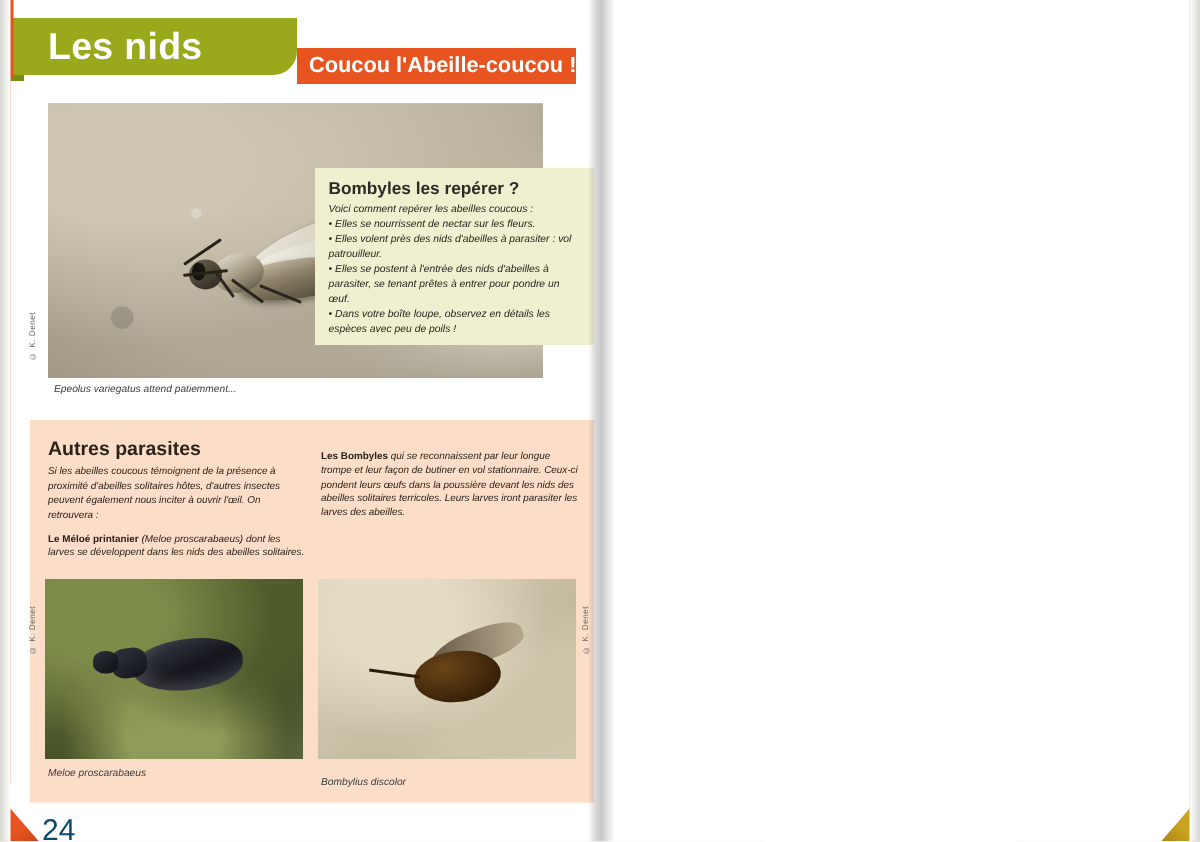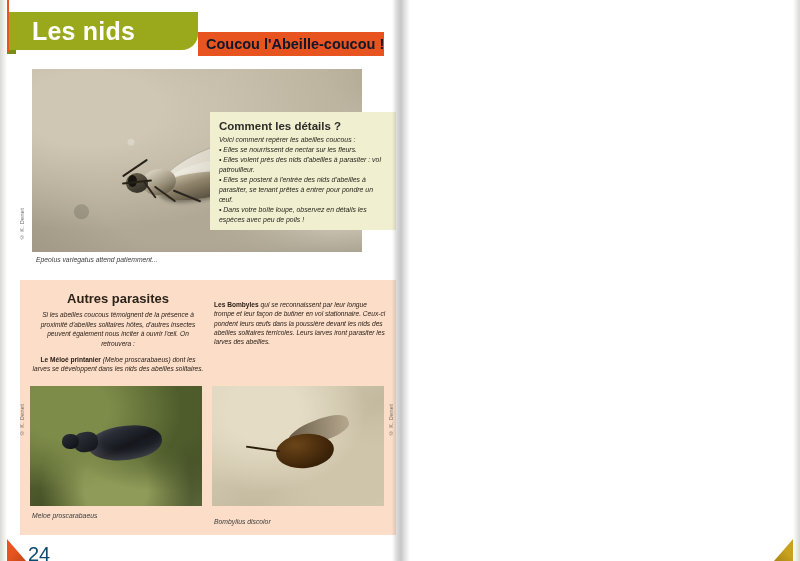--- a/index.html
+++ b/index.html
@@ -43,21 +43,21 @@
   .title-band .t{
     color:#fff;font-weight:bold;font-size:25px;letter-spacing:.2px;
     margin-left:26px;
   }
   .title-spine{
     position:absolute;left:0;top:0;width:10px;height:42px;background:#7d8a14;
   }
 
   
   .bar-orange{
-    position:absolute;background:#e8541f;color:#0f172a;font-weight:bold;
+    position:absolute;background:#e8541f;color:#ffffff;font-weight:bold;
     display:flex;align-items:center;
   }
   #coucou-bar{left:192px;top:20px;width:186px;height:24px;font-size:14.5px;}
   #coucou-bar .t{margin-left:8px;white-space:nowrap;}
 
   
   .photo{position:absolute;overflow:hidden;background:#9a9382;}
   #photo-epeolus{left:26px;top:57px;width:330px;height:183px;}
   .ph-rock{
     position:absolute;inset:0;
@@ -225,32 +225,32 @@
         <div class="bee-ant" style="left:4px;top:26px;transform:rotate(-6deg);"></div>
         <div class="bee-leg" style="left:34px;top:38px;width:26px;height:2px;transform:rotate(36deg);"></div>
         <div class="bee-leg" style="left:54px;top:40px;width:30px;height:2px;transform:rotate(22deg);"></div>
         <div class="bee-leg" style="left:22px;top:34px;width:20px;height:2px;transform:rotate(54deg);"></div>
       </div>
     </div>
     <div class="credit" style="left:13px;top:196px;">© K. Denet</div>
     <div class="caption" style="left:30px;top:244px;">Epeolus variegatus attend patiemment...</div>
 
     <div class="box-yellow" id="box-reperer">
-      <h3>Comment les détails ?</h3>
+      <h3>Bombyles les repérer ?</h3>
       <div class="lbody">
         <p>Voici comment repérer les abeilles coucous :</p>
         <p>• Elles se nourrissent de nectar sur les fleurs.</p>
         <p>• Elles volent près des nids d'abeilles à parasiter : vol patrouilleur.</p>
         <p>• Elles se postent à l'entrée des nids d'abeilles à parasiter, se tenant prêtes à entrer pour pondre un œuf.</p>
         <p>• Dans votre boîte loupe, observez en détails les espèces avec peu de poils !</p>
       </div>
     </div>
 
     <div id="panel-parasites">
-      <div class="pp-col" style="left:12px;top:10px;width:172px;text-align:center;">
+      <div class="pp-col" style="left:12px;top:10px;width:172px;">
         <div class="pp-title">Autres parasites</div>
         <div>Si les abeilles coucous témoignent de la présence à proximité d'abeilles solitaires hôtes, d'autres insectes peuvent également nous inciter à ouvrir l'œil. On retrouvera :</div>
         <div style="margin-top:7px;">
           <span class="pp-b">Le Méloé printanier</span><span> (Meloe proscarabaeus) dont les larves se développent dans les nids des abeilles solitaires.</span>
         </div>
       </div>
       <div class="pp-col" style="left:194px;top:20px;width:172px;">
         <span class="pp-b">Les Bombyles</span><span> qui se reconnaissent par leur longue trompe et leur façon de butiner en vol stationnaire. Ceux-ci pondent leurs œufs dans la poussière devant les nids des abeilles solitaires terricoles. Leurs larves iront parasiter les larves des abeilles.</span>
       </div>
     </div>

